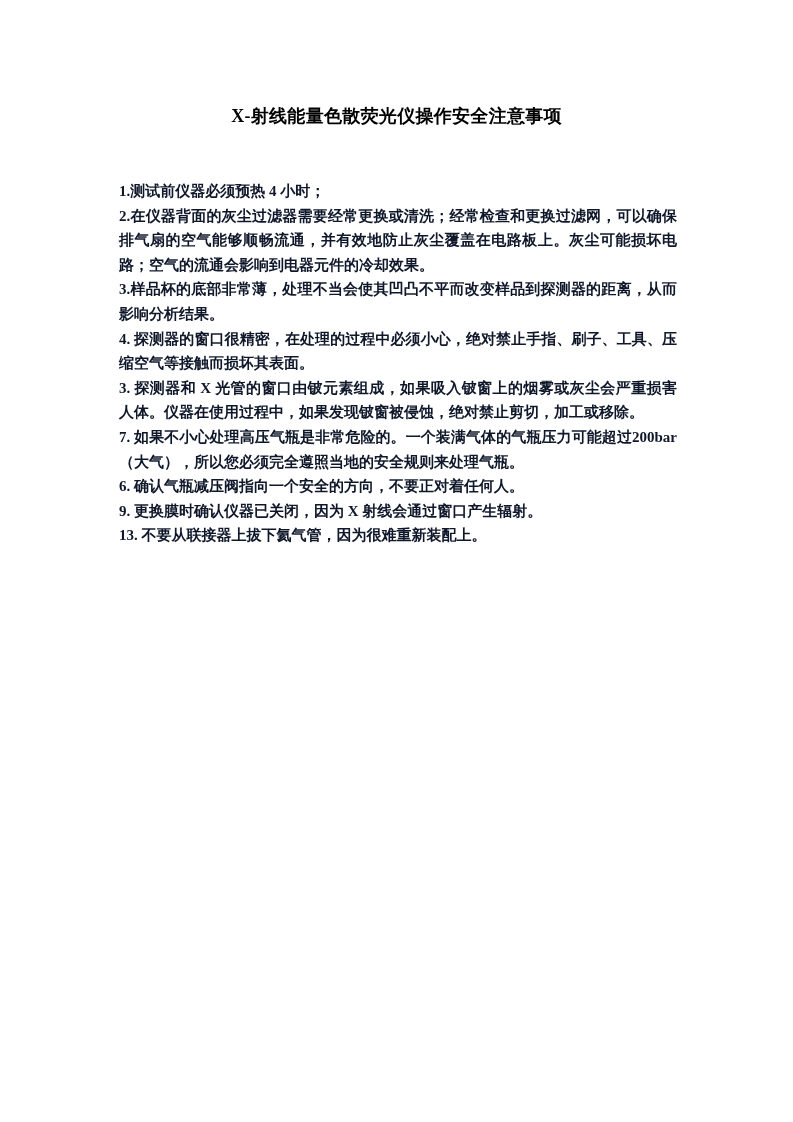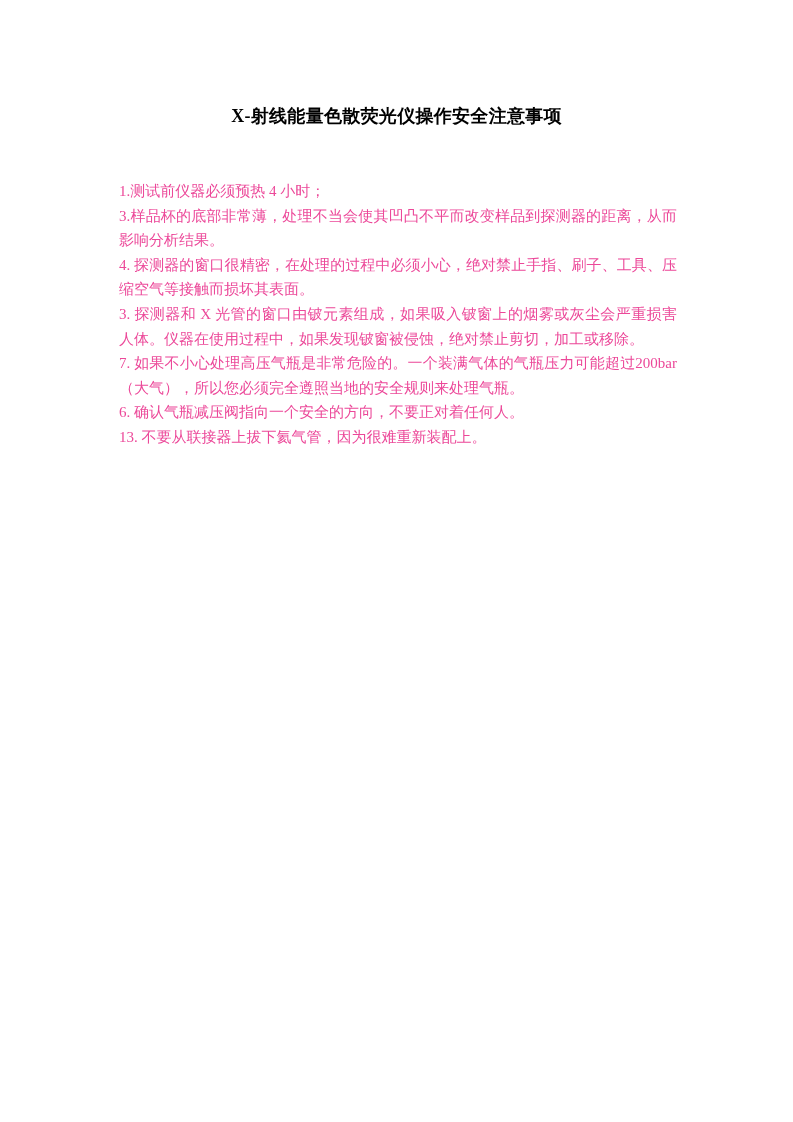--- a/index.html
+++ b/index.html
@@ -4,30 +4,32 @@
 <style>
   html, body { margin: 0; padding: 0; background: #ffffff; }
   body { width: 793px; height: 1122px; position: relative; overflow: hidden;
          font-family: "DejaVu Serif", "Liberation Serif", serif; color: #1a1a1a; }
   .page { position: absolute; left: 0; top: 0; width: 793px; height: 1122px; background: #fff; }
   .title { position: absolute; top: 104px; left: 0; width: 793px; text-align: center;
            font-family: "Liberation Serif", "DejaVu Serif", serif; font-weight: bold;
            font-size: 18px; letter-spacing: 0.3px; color: #000; }
   .body { position: absolute; left: 119px; top: 179px; width: 558px;
           font-family: "Liberation Serif", "DejaVu Serif", serif;
-          font-size: 15px; line-height: 24.6px; color: #ec4899; text-align: justify; }
+          font-size: 15px; line-height: 24.6px; color: #0f172a; text-align: justify; font-weight: bold; }
   .item { margin: 0; padding: 0; }
 </style>
 </head>
 <body>
 
 <div class="page">
   <div class="title">X-射线能量色散荧光仪操作安全注意事项</div>
   <div class="body">
     <p class="item">1.测试前仪器必须预热 4 小时；</p>
+    <p class="item">2.在仪器背面的灰尘过滤器需要经常更换或清洗；经常检查和更换过滤网，可以确保排气扇的空气能够顺畅流通，并有效地防止灰尘覆盖在电路板上。灰尘可能损坏电路；空气的流通会影响到电器元件的冷却效果。</p>
     <p class="item">3.样品杯的底部非常薄，处理不当会使其凹凸不平而改变样品到探测器的距离，从而影响分析结果。</p>
     <p class="item">4. 探测器的窗口很精密，在处理的过程中必须小心，绝对禁止手指、刷子、工具、压缩空气等接触而损坏其表面。</p>
     <p class="item">3. 探测器和 X 光管的窗口由铍元素组成，如果吸入铍窗上的烟雾或灰尘会严重损害人体。仪器在使用过程中，如果发现铍窗被侵蚀，绝对禁止剪切，加工或移除。</p>
     <p class="item">7. 如果不小心处理高压气瓶是非常危险的。一个装满气体的气瓶压力可能超过200bar（大气），所以您必须完全遵照当地的安全规则来处理气瓶。</p>
     <p class="item">6. 确认气瓶减压阀指向一个安全的方向，不要正对着任何人。</p>
+    <p class="item">9. 更换膜时确认仪器已关闭，因为 X 射线会通过窗口产生辐射。</p>
     <p class="item">13. 不要从联接器上拔下氦气管，因为很难重新装配上。</p>
   </div>
 </div>
 
 </body></html>

